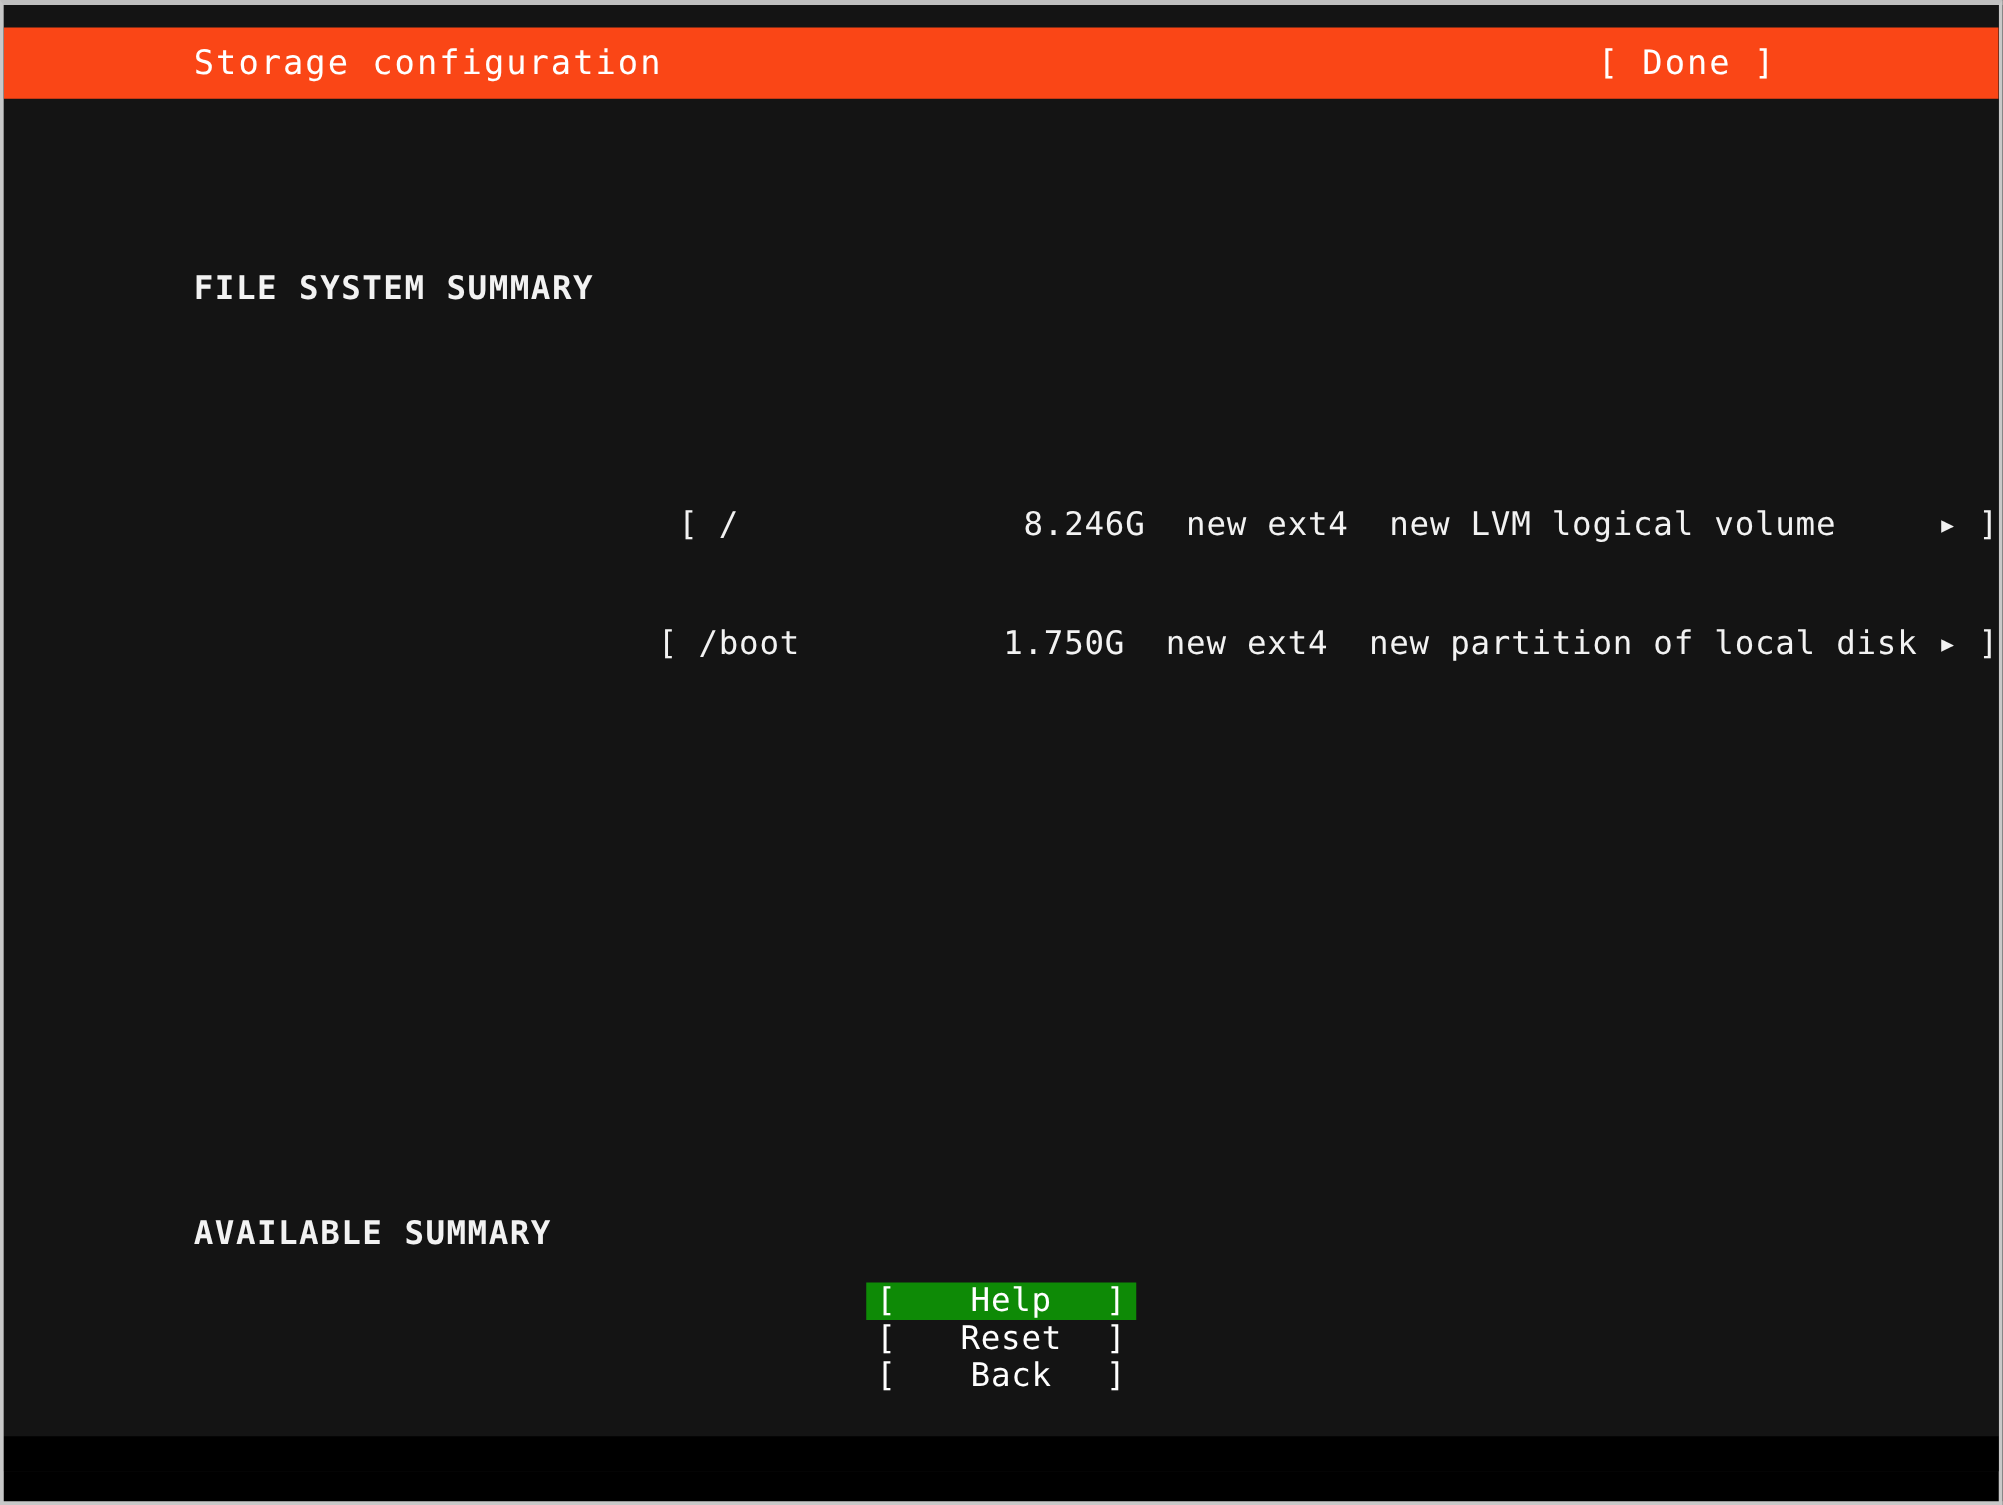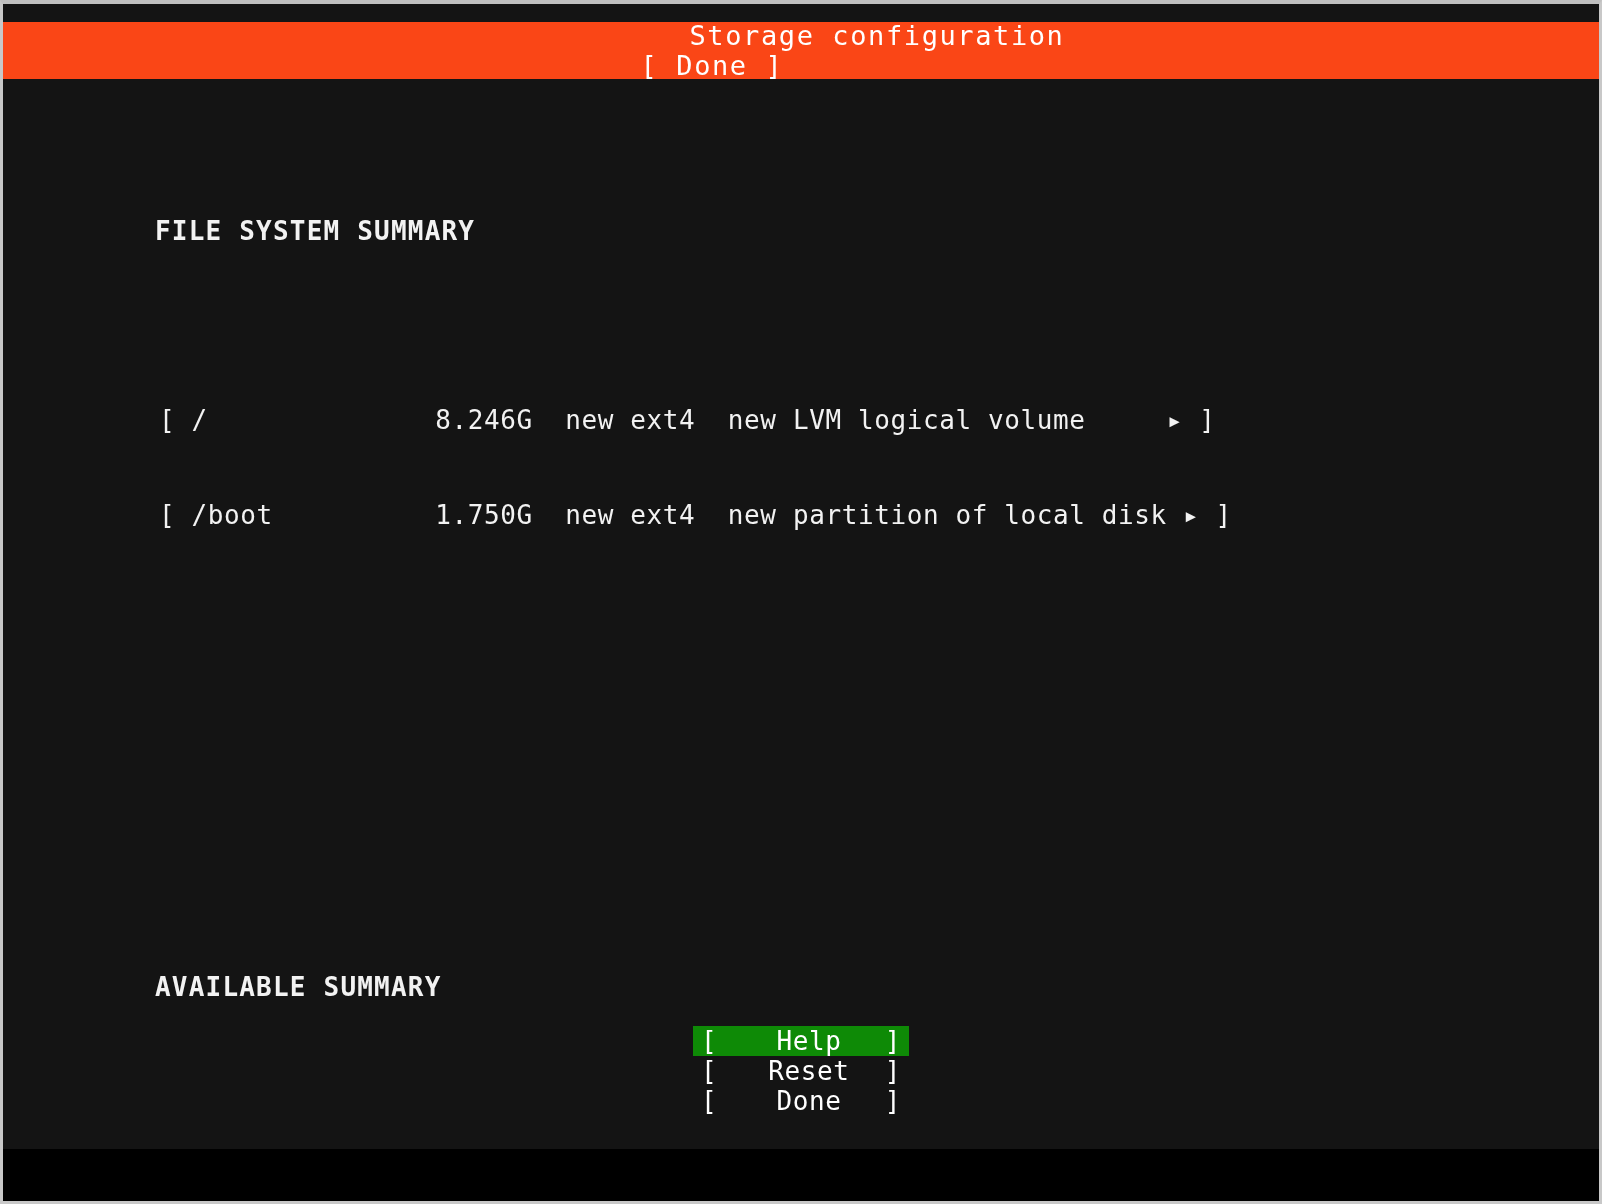--- a/index.html
+++ b/index.html
@@ -46,21 +46,20 @@
     left: 0;
     right: 0;
     top: 18px;
     height: 57px;
     background: #fa4616;
     display: flex;
     align-items: center;
     justify-content: space-between;
     padding: 0 0 0 0;
     box-sizing: border-box;
-    flex-direction: column;
   }
   #header .title {
     color: #ffffff;
     font-size: 27px;
     letter-spacing: 1.6px;
     margin-left: 152px;
     line-height: 1;
     white-space: pre;
   }
   #header .help {
@@ -81,21 +80,21 @@
     right: 0;
     bottom: 0;
     color: #e8e8e8;
     font-size: 26px;
     line-height: 31.5px;
     white-space: pre;
   }
 
   .row { white-space: pre; }
   .dim  { color: #8a8a8a; }
-  .bright { color: #f2f2f2; }
+  .bright { color: #f2f2f2; text-align: right; }
   .blank { height: 31.5px; }
 
   .sect-title {
     color: #f2f2f2;
     margin-left: 152px;
     letter-spacing: 1.2px;
     font-weight: bold;
   }
   .indent-row {
     margin-left: 156px;
@@ -199,21 +198,21 @@
         <span class="lbl">Help</span>
         <span class="brk">]</span>
       </div>
       <div class="btn">
         <span class="brk">[</span>
         <span class="lbl">Reset</span>
         <span class="brk">]</span>
       </div>
       <div class="btn">
         <span class="brk">[</span>
-        <span class="lbl">Done</span>
+        <span class="lbl">Back</span>
         <span class="brk">]</span>
       </div>
     </div>
 
     <div id="bottomstrip"></div>
 
   </div>
 </div>
 
 </body></html>

